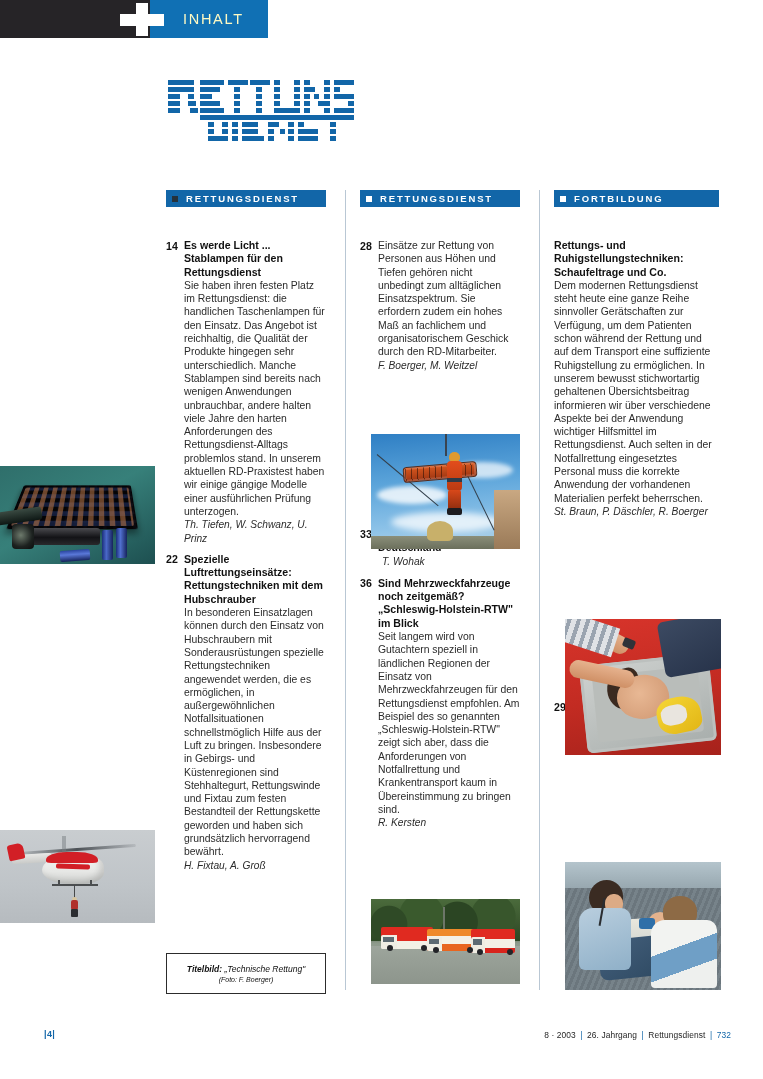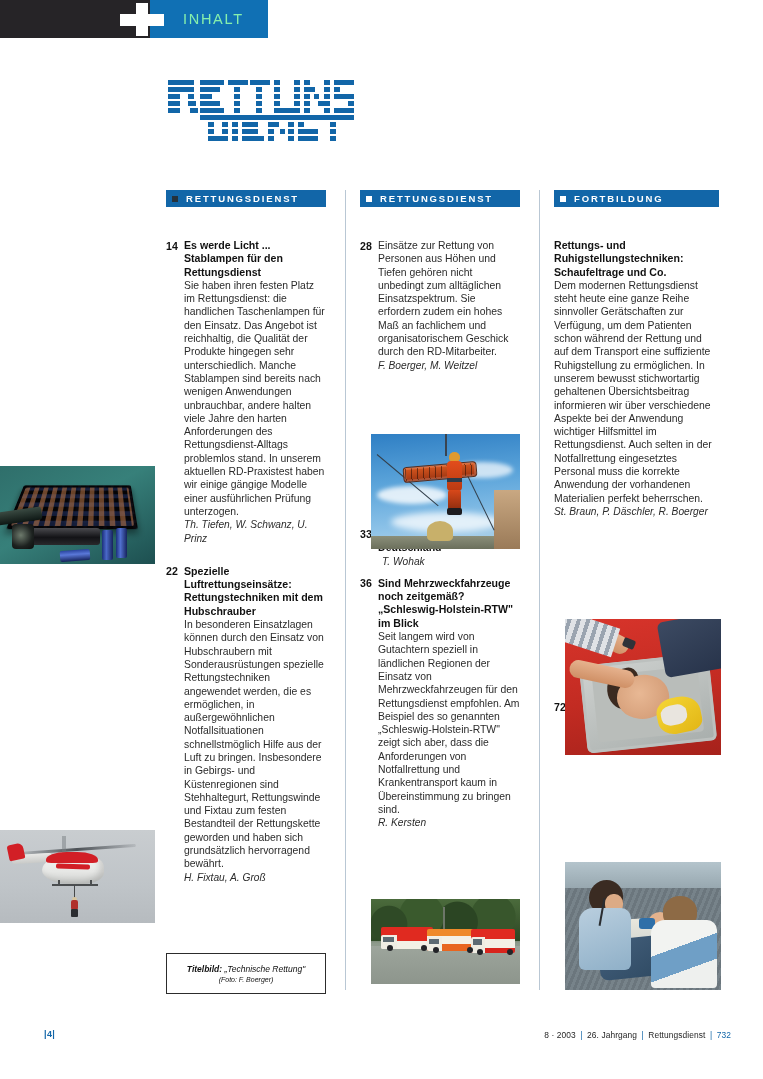--- a/index.html
+++ b/index.html
@@ -23,21 +23,21 @@
   #header-cross {
     position:absolute; right:-14px; top:3px; width:44px; height:33px;
   }
   #header-cross .cv { position:absolute; left:16px; top:0; width:12px; height:33px; background:#ffffff; }
   #header-cross .ch { position:absolute; left:0; top:11px; width:44px; height:12px; background:#ffffff; }
   #header-blue {
     flex:1; background:#1070b4; display:flex; align-items:center;
     padding-left:33px;
   }
   #header-title {
-    color:#86efac; font-size:14.5px; letter-spacing:1.7px; font-weight:400;
+    color:#fef9c3; font-size:14.5px; letter-spacing:1.7px; font-weight:400;
   }
 
   
   #logo-wrap {
     position:absolute; left:166px; top:74px; width:190px; height:70px;
   }
   #logo-svg { display:block; }
 
   
   .col { position:absolute; top:190px; }
@@ -342,21 +342,21 @@
 
   <div class="entry">
     <div class="entry-page">14</div>
     <div class="entry-body">
       <div class="entry-title">Es werde Licht ... Stablampen für den Rettungsdienst</div>
       <div class="entry-teaser">Sie haben ihren festen Platz im Rettungsdienst: die handlichen Taschenlampen für den Einsatz. Das Angebot ist reichhaltig, die Qualität der Produkte hingegen sehr unterschiedlich. Manche Stablampen sind bereits nach wenigen Anwendungen unbrauchbar, andere halten viele Jahre den harten Anforderungen des Rettungsdienst-Alltags problemlos stand. In unserem aktuellen RD-Praxistest haben wir einige gängige Modelle einer ausführlichen Prüfung unterzogen.</div>
       <div class="entry-authors">Th. Tiefen, W. Schwanz, U. Prinz</div>
     </div>
   </div>
 
-  <div class="entry" style="margin-top:20px;">
+  <div class="entry" style="margin-top:8px;">
     <div class="entry-page">22</div>
     <div class="entry-body">
       <div class="entry-title">Spezielle Luftrettungseinsätze: Rettungstechniken mit dem Hubschrauber</div>
       <div class="entry-teaser">In besonderen Einsatzlagen können durch den Einsatz von Hubschraubern mit Sonderausrüstungen spezielle Rettungstechniken angewendet werden, die es ermöglichen, in außergewöhnlichen Notfallsituationen schnellstmöglich Hilfe aus der Luft zu bringen. Insbesondere in Gebirgs- und Küstenregionen sind Stehhaltegurt, Rettungswinde und Fixtau zum festen Bestandteil der Rettungskette geworden und haben sich grundsätzlich hervorragend bewährt.</div>
       <div class="entry-authors">H. Fixtau, A. Groß</div>
     </div>
   </div>
 </div>
 
 <div class="col" id="col2">
@@ -403,21 +403,21 @@
     <div class="entry-body">
       <div class="entry-title">Rettungs- und Ruhigstellungstechniken: Schaufeltrage und Co.</div>
       <div class="entry-teaser">Dem modernen Rettungsdienst steht heute eine ganze Reihe sinnvoller Gerätschaften zur Verfügung, um dem Patienten schon während der Rettung und auf dem Transport eine suffiziente Ruhigstellung zu ermöglichen. In unserem bewusst stichwortartig gehaltenen Übersichtsbeitrag informieren wir über verschiedene Aspekte bei der Anwendung wichtiger Hilfsmittel im Rettungsdienst. Auch selten in der Notfallrettung eingesetztes Personal muss die korrekte Anwendung der vorhandenen Materialien perfekt beherrschen.</div>
       <div class="entry-authors">St. Braun, P. Däschler, R. Boerger</div>
     </div>
   </div>
 
   <div style="height:146px"></div>
 
   <div class="entry">
-    <div class="entry-page">72</div>
+    <div class="entry-page">29</div>
     <div class="entry-body">
       <div class="entry-title">Akute Rhythmusstörungen: Fallbeispiel 16</div>
       <div class="entry-authors">P. Rupp, F. Nohl, H.-P. Kohler, H. Zimmermann</div>
     </div>
   </div>
 </div>
 
 <div class="photo" id="photo-flashlights">
   <div class="batbox"></div>
   <div class="torch2"></div>

